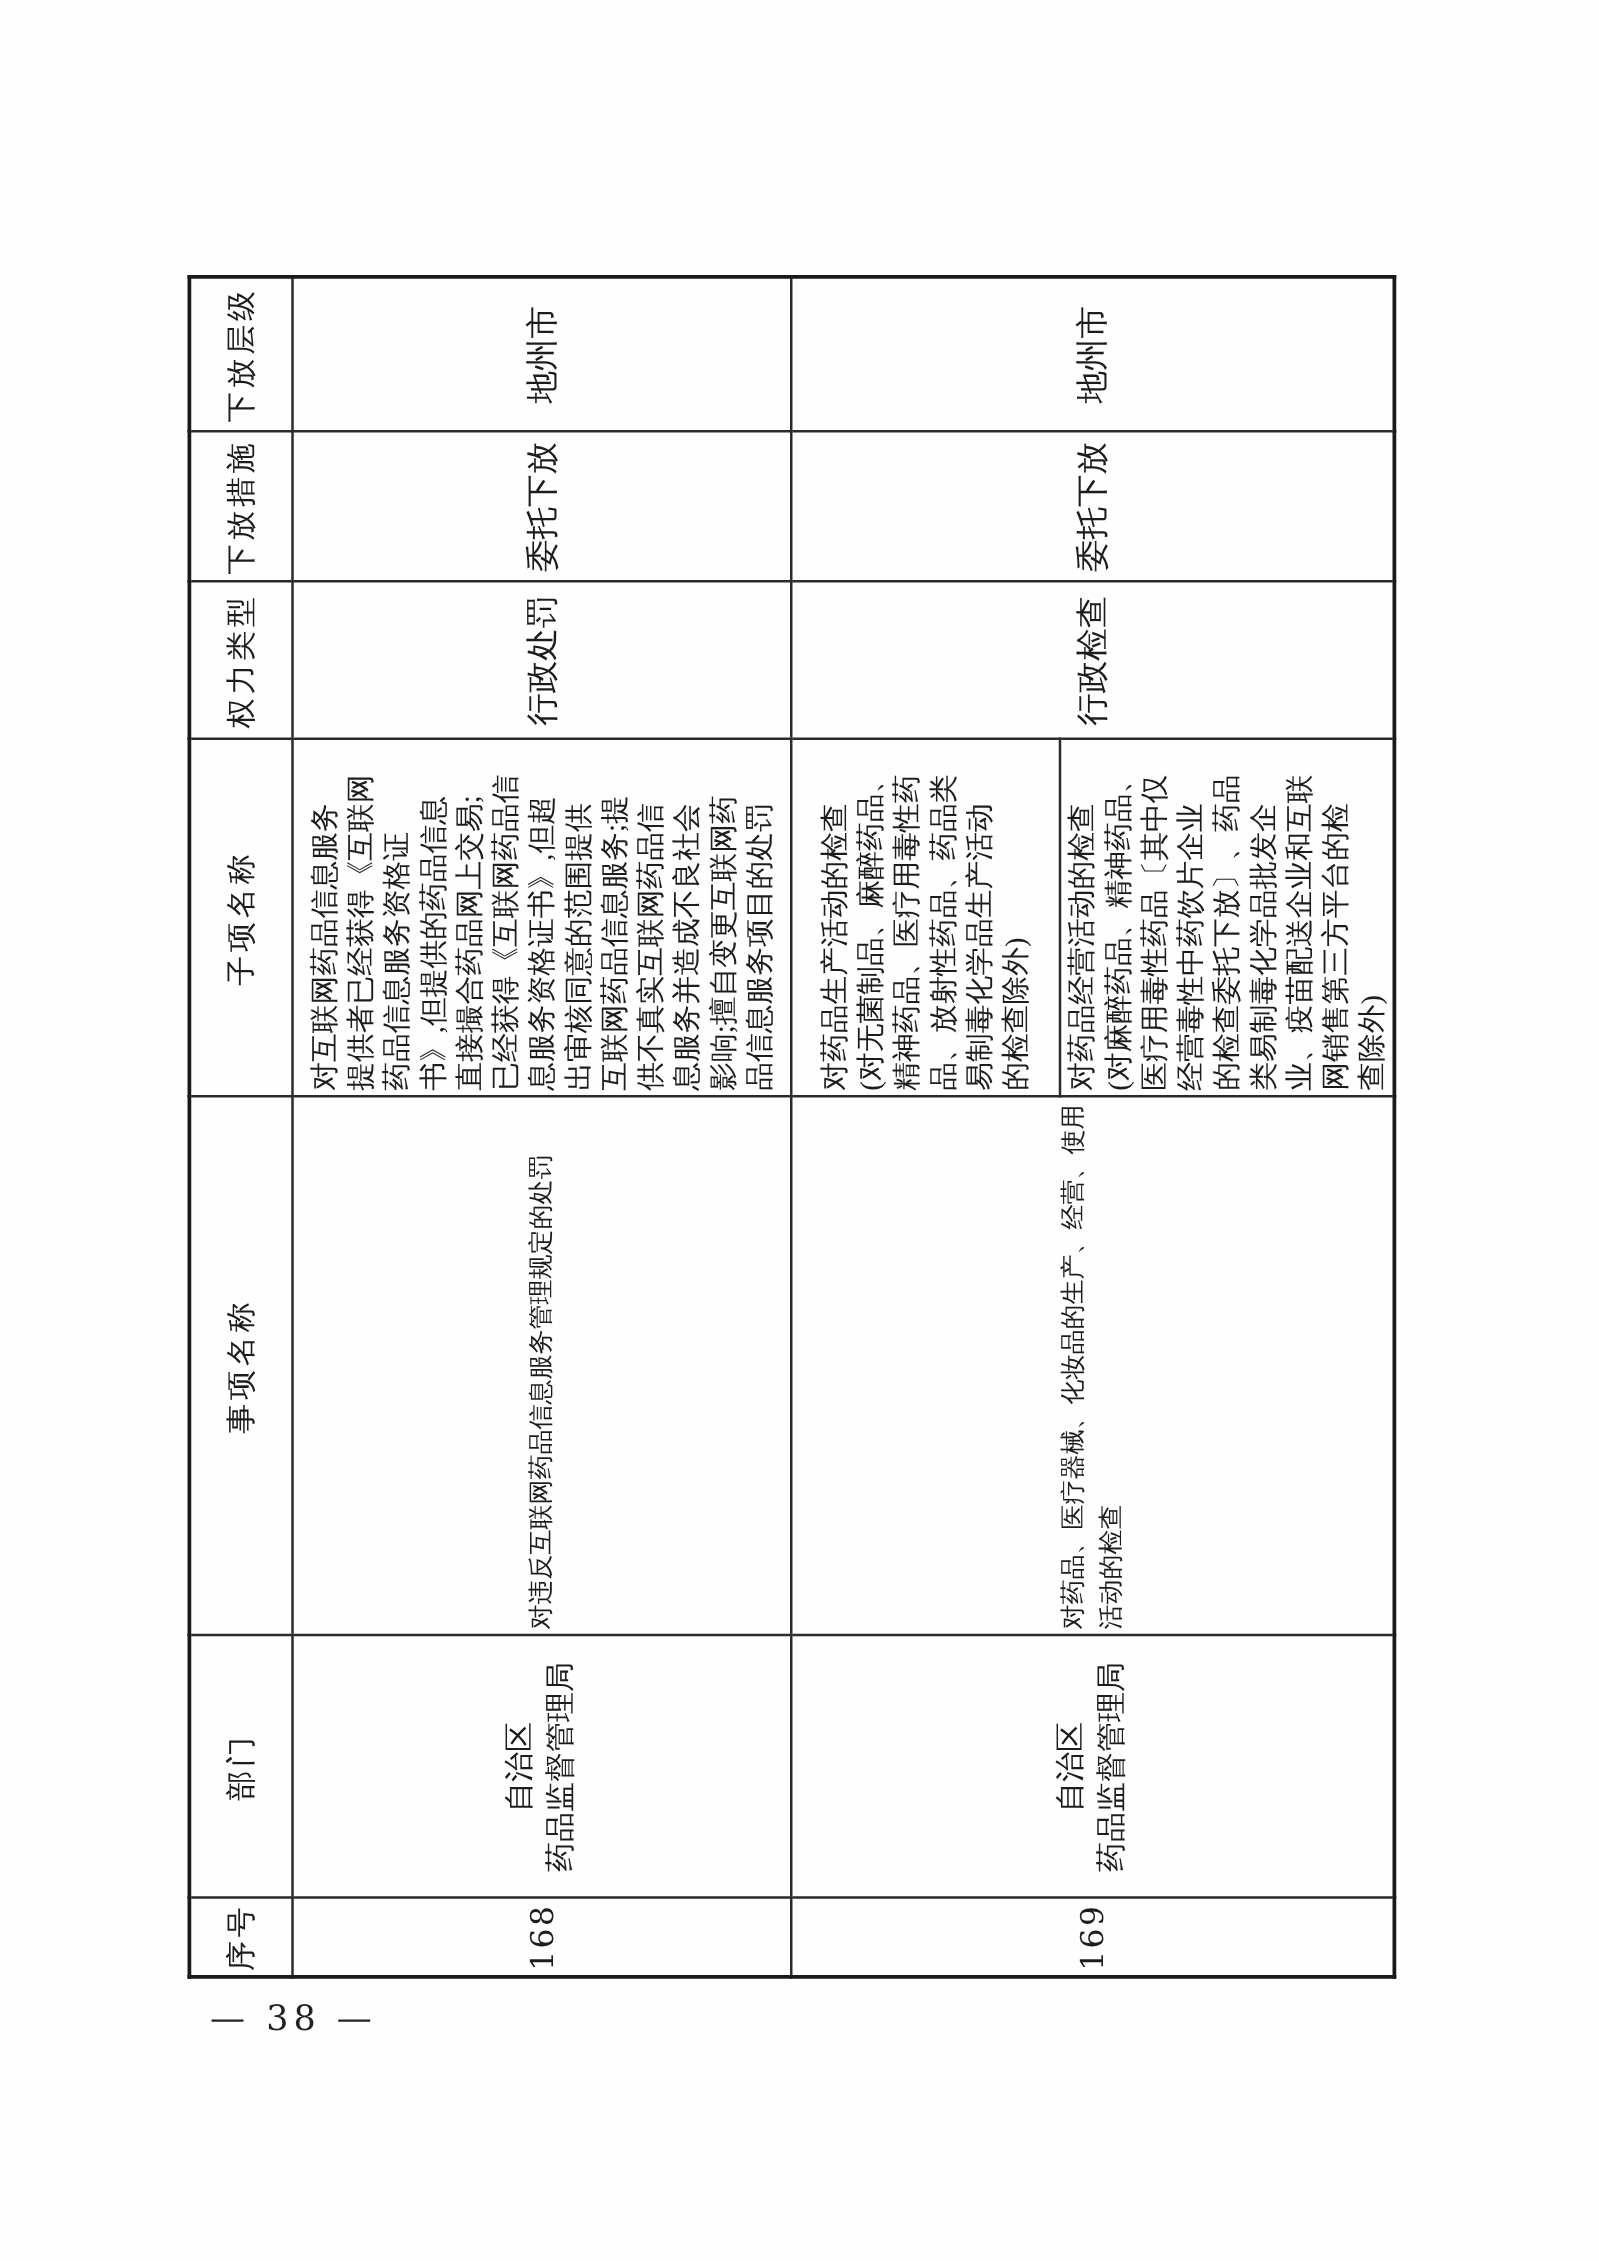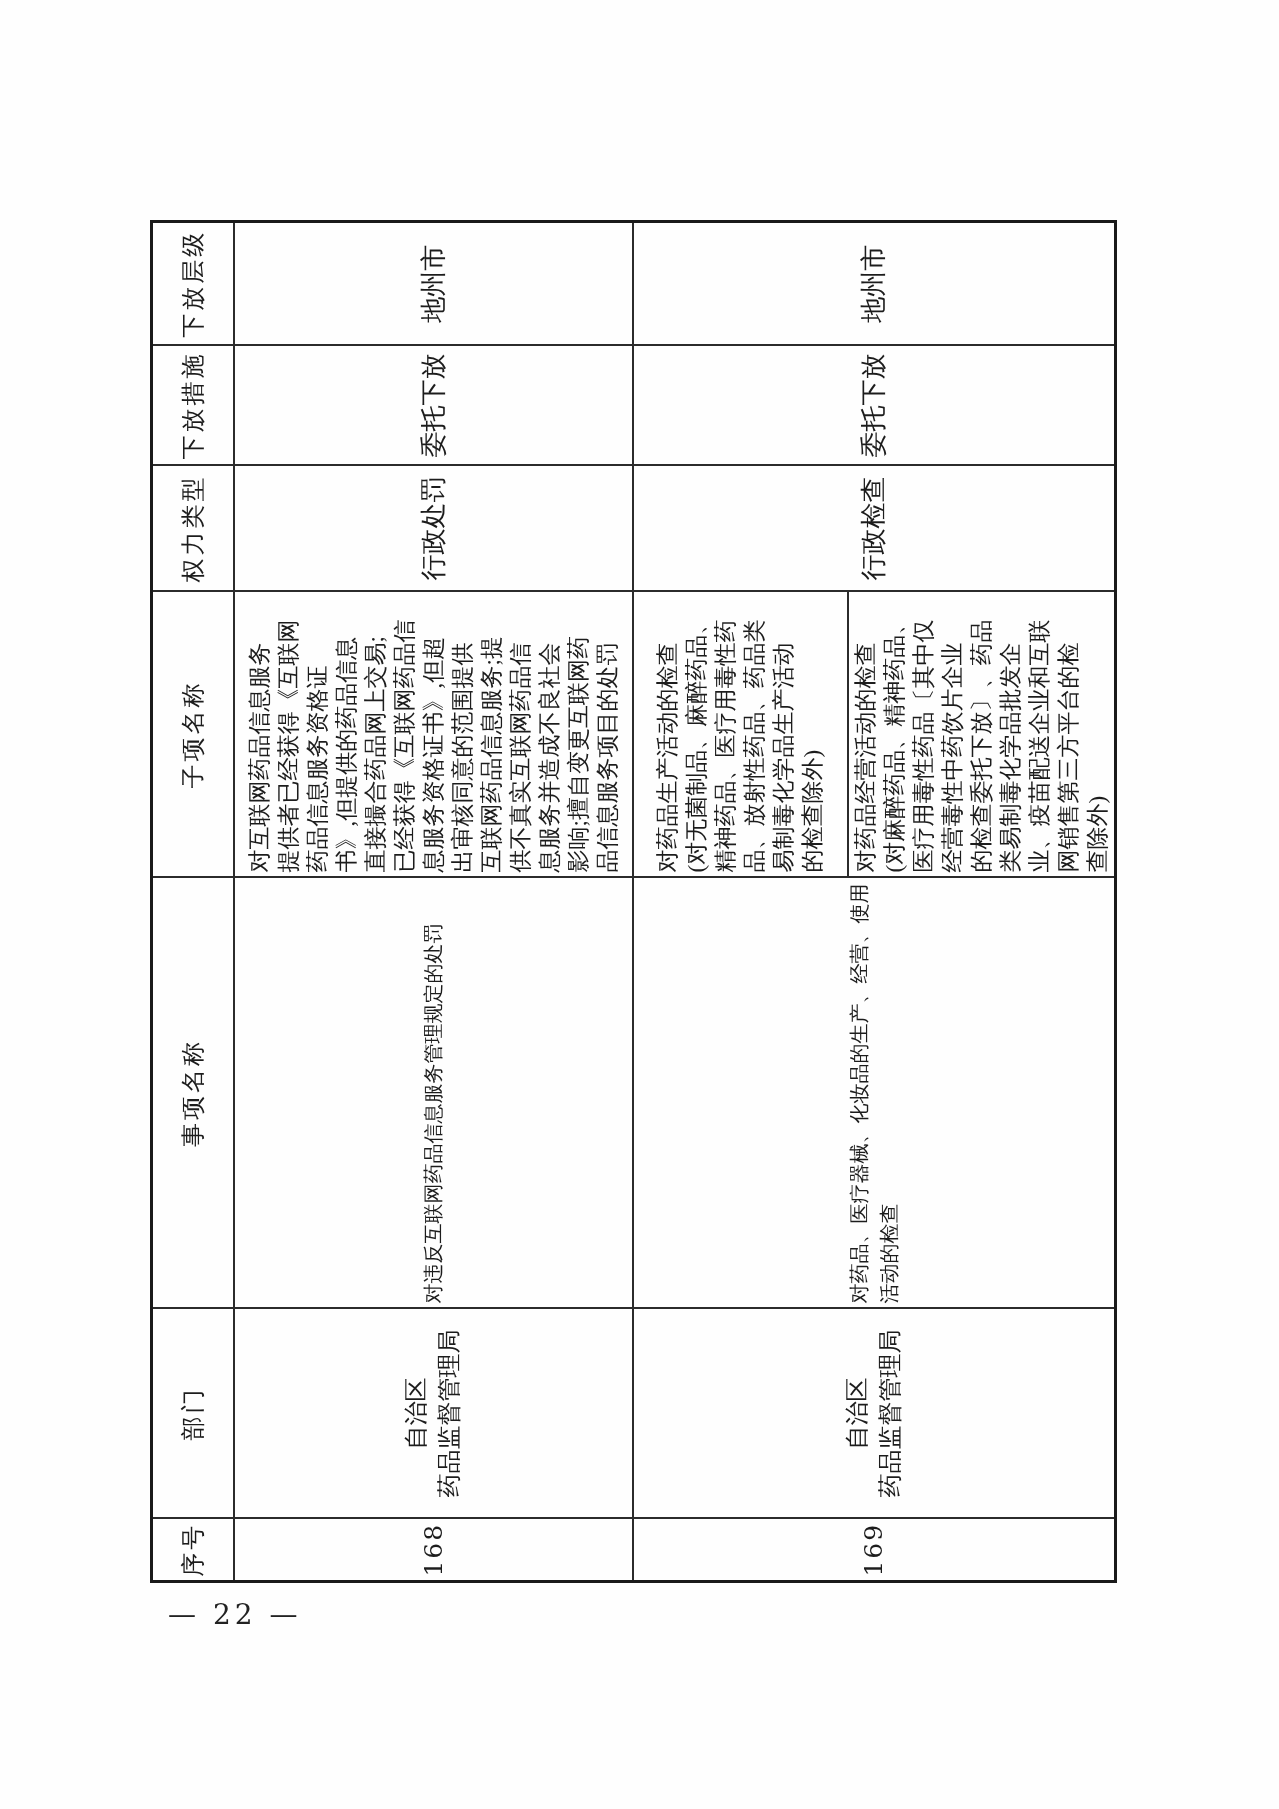--- a/index.html
+++ b/index.html
@@ -151,15 +151,15 @@
 的检查委托下放〕、药品
 类易制毒化学品批发企
 业、疫苗配送企业和互联
 网销售第三方平台的检
 查除外)</td>
       </tr>
     </tbody>
       </table>
   </div>
 
-  <div class="pageno">— 22 —</div>
+  <div class="pageno">— 38 —</div>
 
 </div>
 
 </body></html>

